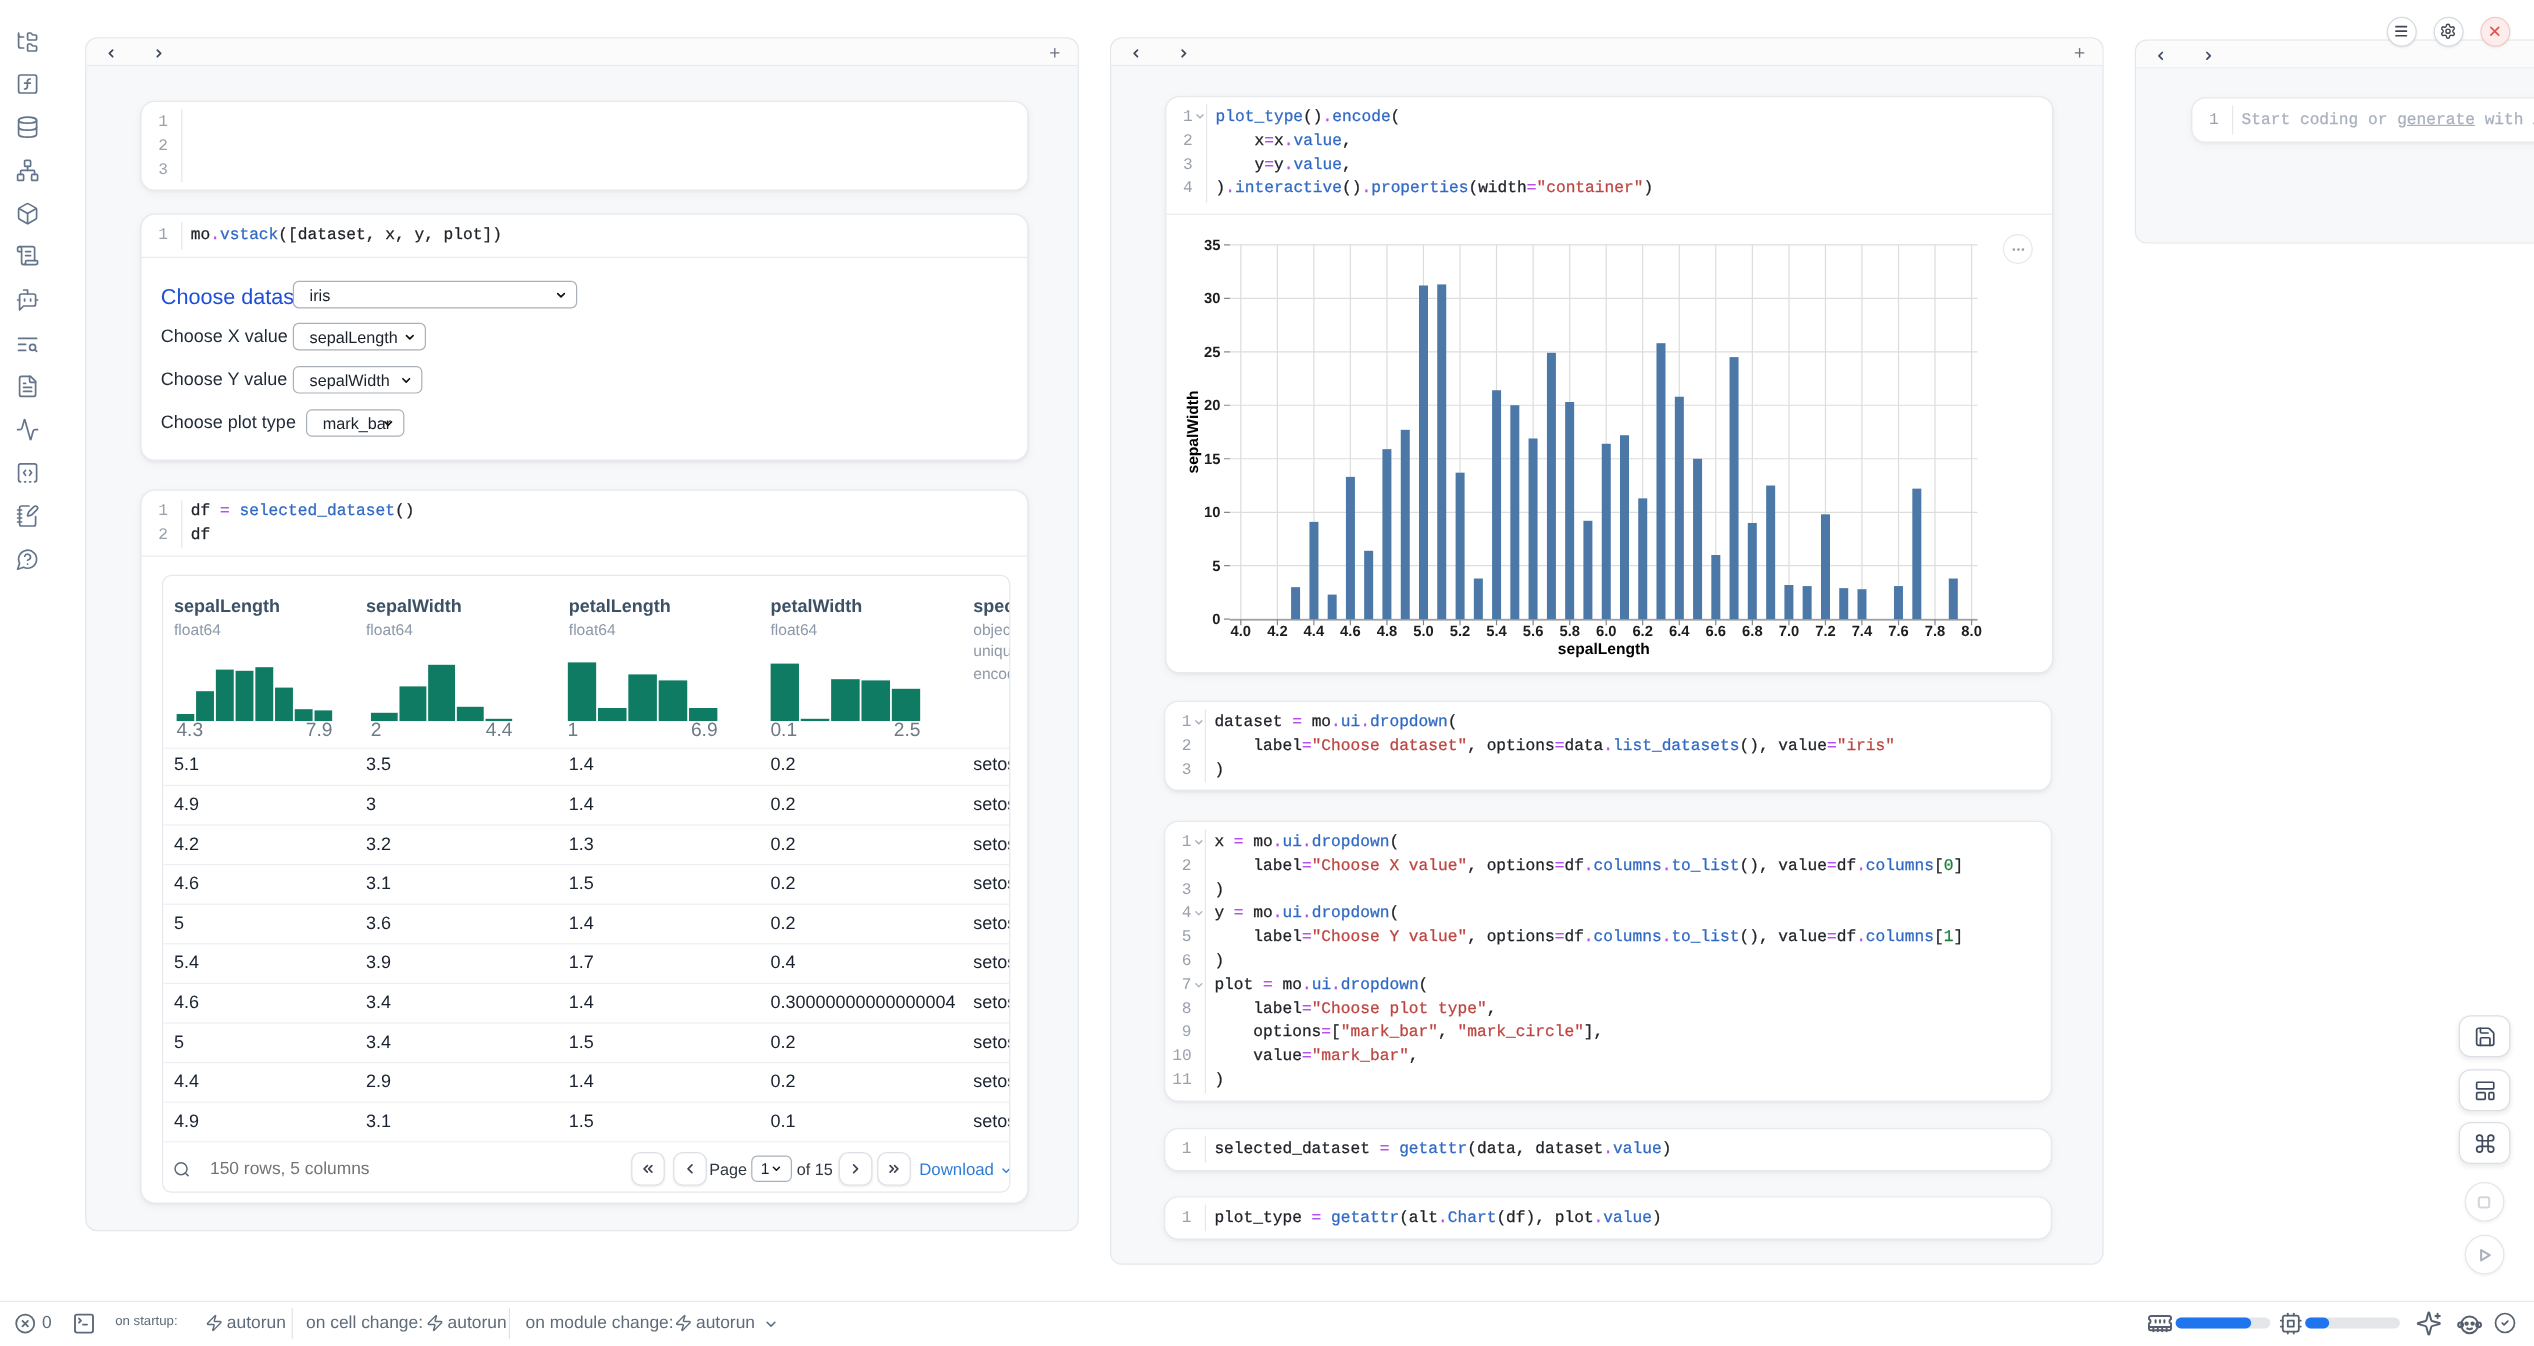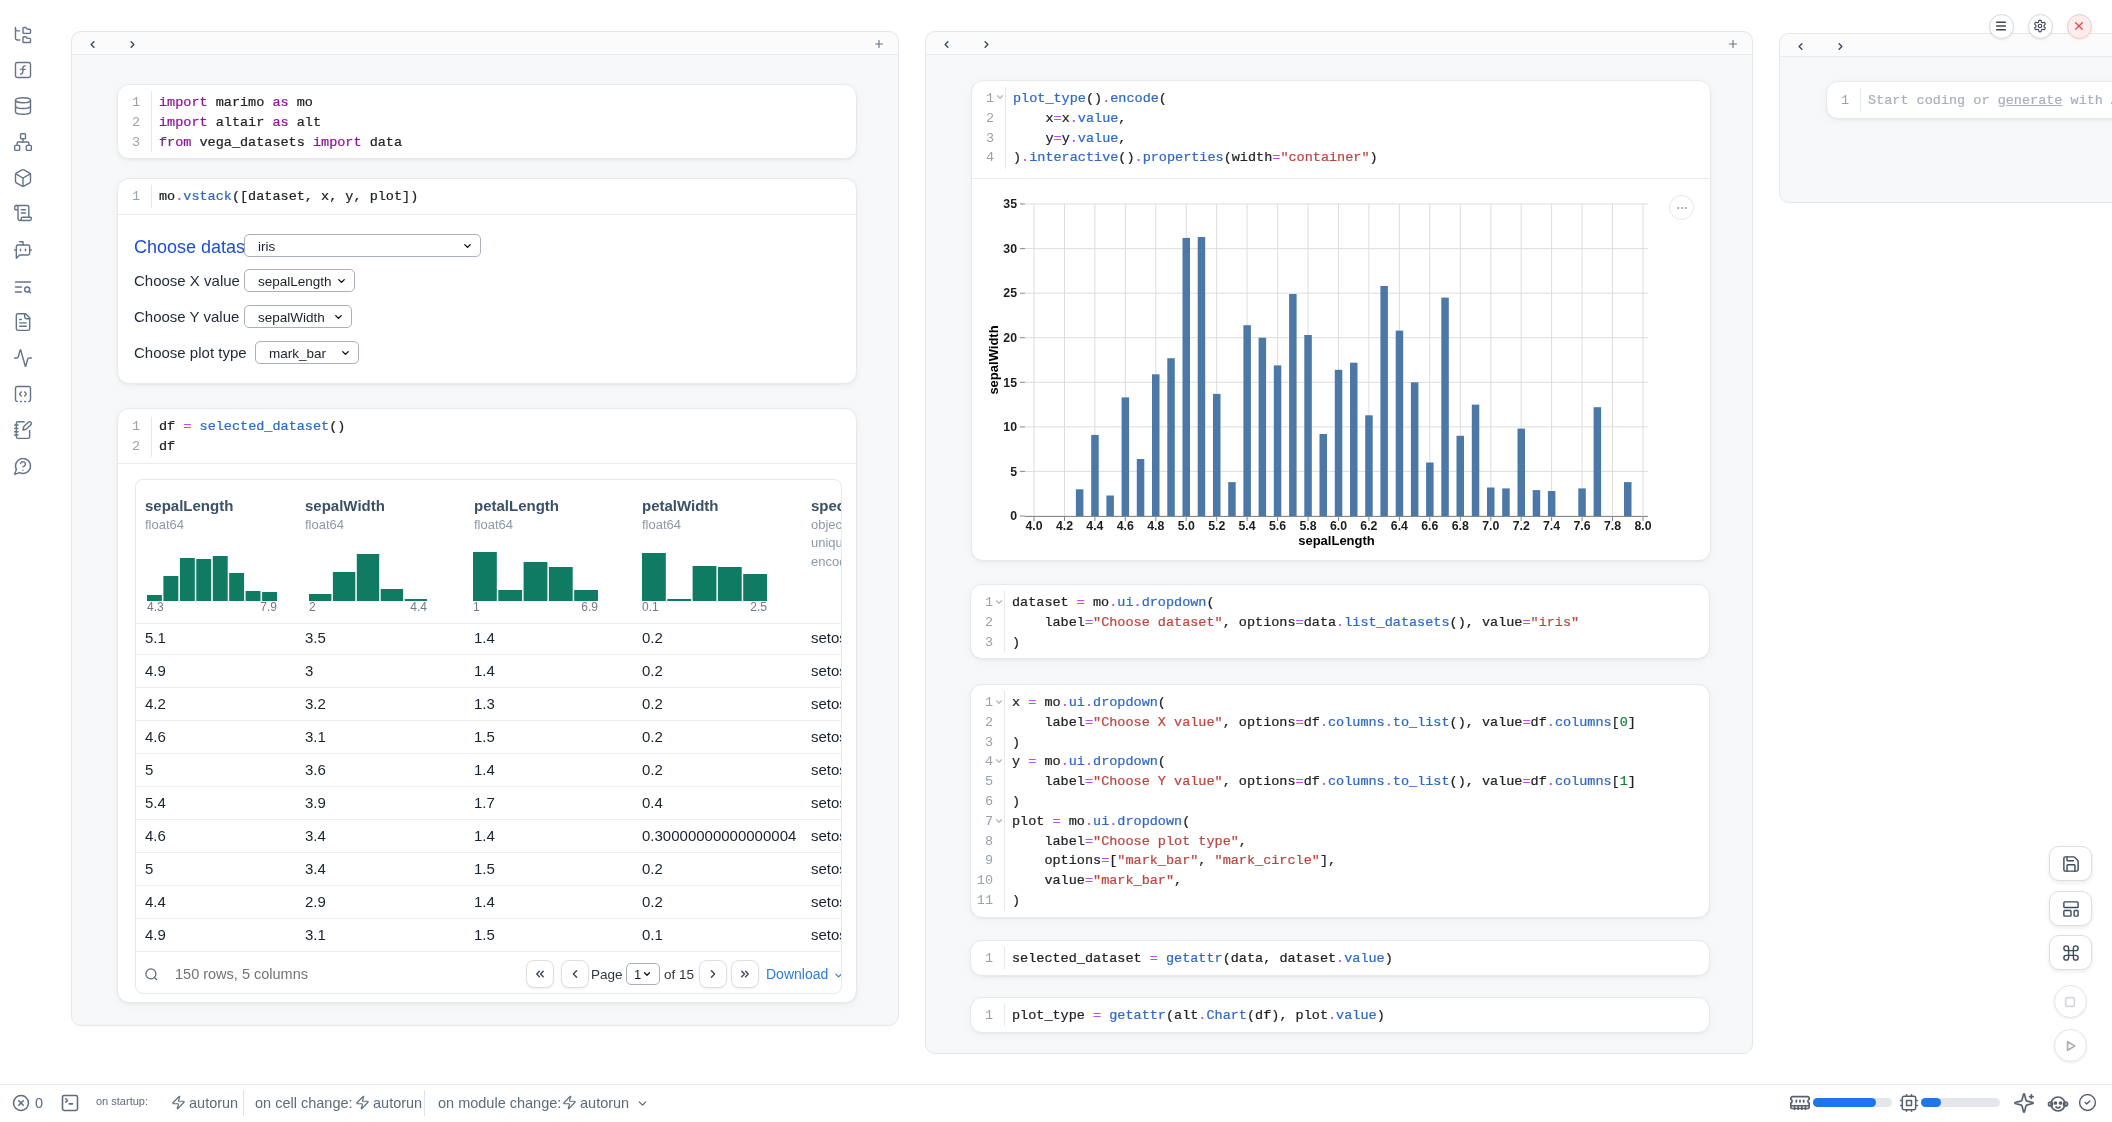--- a/index.html
+++ b/index.html
@@ -23,21 +23,21 @@
 .pgbtn{position:absolute;width:28px;height:28px;background:#fff;border:1px solid #dcdfe4;border-radius:8px;box-shadow:0 1px 2px rgba(0,0,0,.07)}
 .pgbtn svg{position:absolute;left:50%;top:50%;transform:translate(-50%,-50%)}
 .sqbtn{position:absolute;left:2049px;width:43px;height:35px;background:#fff;border:1px solid #dbdee3;border-radius:10px;box-shadow:0 2px 4px rgba(0,0,0,.08)}
 .sqbtn svg{position:absolute;left:50%;top:50%;transform:translate(-50%,-50%)}
 .cirbtn{position:absolute;left:2053.5px;width:33px;height:33px;background:#fff;border:1px solid #e3e6ea;border-radius:50%;box-shadow:0 1px 3px rgba(0,0,0,.07)}
 .cirbtn svg{position:absolute;left:50%;top:50%;transform:translate(-50%,-50%)}
 .topcir{position:absolute;top:13.5px;width:25px;height:25px;border-radius:50%;background:#fff;border:1px solid #d6dade;box-shadow:0 1px 2px rgba(0,0,0,.08)}
 .topcir svg{position:absolute;left:50%;top:50%;transform:translate(-50%,-50%)}
 .trow{position:absolute;font-size:15px;color:#1a2230}
 .tsep{position:absolute;left:0;width:707px;height:1px;background:#edeff2}
-.hlab{position:absolute;font-size:12px;color:#6f7a87}
+.hlab{position:absolute;font-size:16px;color:#6f7a87}
 </style></head><body>
 
 <svg class="ic abs" style="left:13px;top:25px" width="20" height="20" viewBox="0 0 24 24" fill="none" stroke="#64748b" stroke-width="1.7" stroke-linecap="round" stroke-linejoin="round">
     <path d="M20 10a1 1 0 0 0 1-1V6a1 1 0 0 0-1-1h-2.5a1 1 0 0 1-.8-.4l-.9-1.2A1 1 0 0 0 15 3h-2a1 1 0 0 0-1 1v5a1 1 0 0 0 1 1Z"></path>
     <path d="M20 21a1 1 0 0 0 1-1v-3a1 1 0 0 0-1-1h-2.5a1 1 0 0 1-.8-.4l-.9-1.2a1 1 0 0 0-.8-.4h-2a1 1 0 0 0-1 1v5a1 1 0 0 0 1 1Z"></path>
     <path d="M3 5a2 2 0 0 0 2 2h3"></path>
     <path d="M3 3v13a2 2 0 0 0 2 2h3"></path>
   </svg>
 <svg class="ic abs" style="left:13px;top:60px" width="20" height="20" viewBox="0 0 24 24" fill="none" stroke="#64748b" stroke-width="1.7" stroke-linecap="round" stroke-linejoin="round">
     <rect width="18" height="18" x="3" y="3" rx="2"></rect>
@@ -121,23 +121,20 @@
         <path d="m9 18 6-6-6-6"></path>
       </svg>
       <svg class="ic abs" style="right:13px;top:5.5px" width="12" height="12" viewBox="0 0 24 24" fill="none" stroke="#6b7280" stroke-width="2.2" stroke-linecap="round">
         <path d="M5 12h14"></path>
         <path d="M12 5v14"></path>
       </svg>
     </div>
 <div class="cell" style="left:45px;top:52px;width:740px;height:75px">
 <div class="lns" style="width:22px">1<br>2<br>3</div>
 <div class="vr"></div>
-<div class="code"><span class="k">import</span> marimo <span class="k">as</span> mo
-<span class="k">import</span> altair <span class="k">as</span> alt
-<span class="k">from</span> vega_datasets <span class="k">import</span> data</div>
 </div>
 <div class="cell" style="left:45px;top:146px;width:740px;height:206px">
 <div class="lns">1</div>
       <div class="vr" style="bottom:auto;height:23px"></div>
 <div class="code">mo<span class="o">.</span><span class="f">vstack</span>([dataset, x, y, plot])</div>
 <div class="abs" style="left:0;right:0;top:35px;height:1px;background:#e8eaee"></div>
 <div class="abs" style="left:16px;top:58px;font-size:18px;color:#1d4ed8">Choose dataset</div>
 <div class="sel" style="left:126px;top:55px;width:237px;height:23px">
         <span>iris</span>
         <svg class="ic" width="11" height="11" viewBox="0 0 24 24" fill="none" stroke="#111" stroke-width="3" stroke-linecap="round" stroke-linejoin="round">
@@ -152,21 +149,21 @@
         </svg>
       </div>
 <div class="abs" style="left:16px;top:129px;font-size:15px;color:#1f2937">Choose Y value</div>
 <div class="sel" style="left:126px;top:126px;width:108px;height:23px">
         <span>sepalWidth</span>
         <svg class="ic" width="11" height="11" viewBox="0 0 24 24" fill="none" stroke="#111" stroke-width="3" stroke-linecap="round" stroke-linejoin="round">
           <path d="m6 9 6 6 6-6"></path>
         </svg>
       </div>
 <div class="abs" style="left:16px;top:165px;font-size:15px;color:#1f2937">Choose plot type</div>
-<div class="sel" style="left:137px;top:162px;width:104px;height:23px">
+<div class="sel" style="left:137px;top:162px;width:82px;height:23px">
         <span>mark_bar</span>
         <svg class="ic" width="11" height="11" viewBox="0 0 24 24" fill="none" stroke="#111" stroke-width="3" stroke-linecap="round" stroke-linejoin="round">
           <path d="m6 9 6 6 6-6"></path>
         </svg>
       </div>
 </div>
 <div class="cell" style="left:45px;top:376px;width:740px;height:595px">
 <div class="lns">1<br>2</div>
       <div class="vr" style="bottom:auto;top:8px;height:40px"></div>
 <div class="code">df <span class="o">=</span> <span class="f">selected_dataset</span>()

